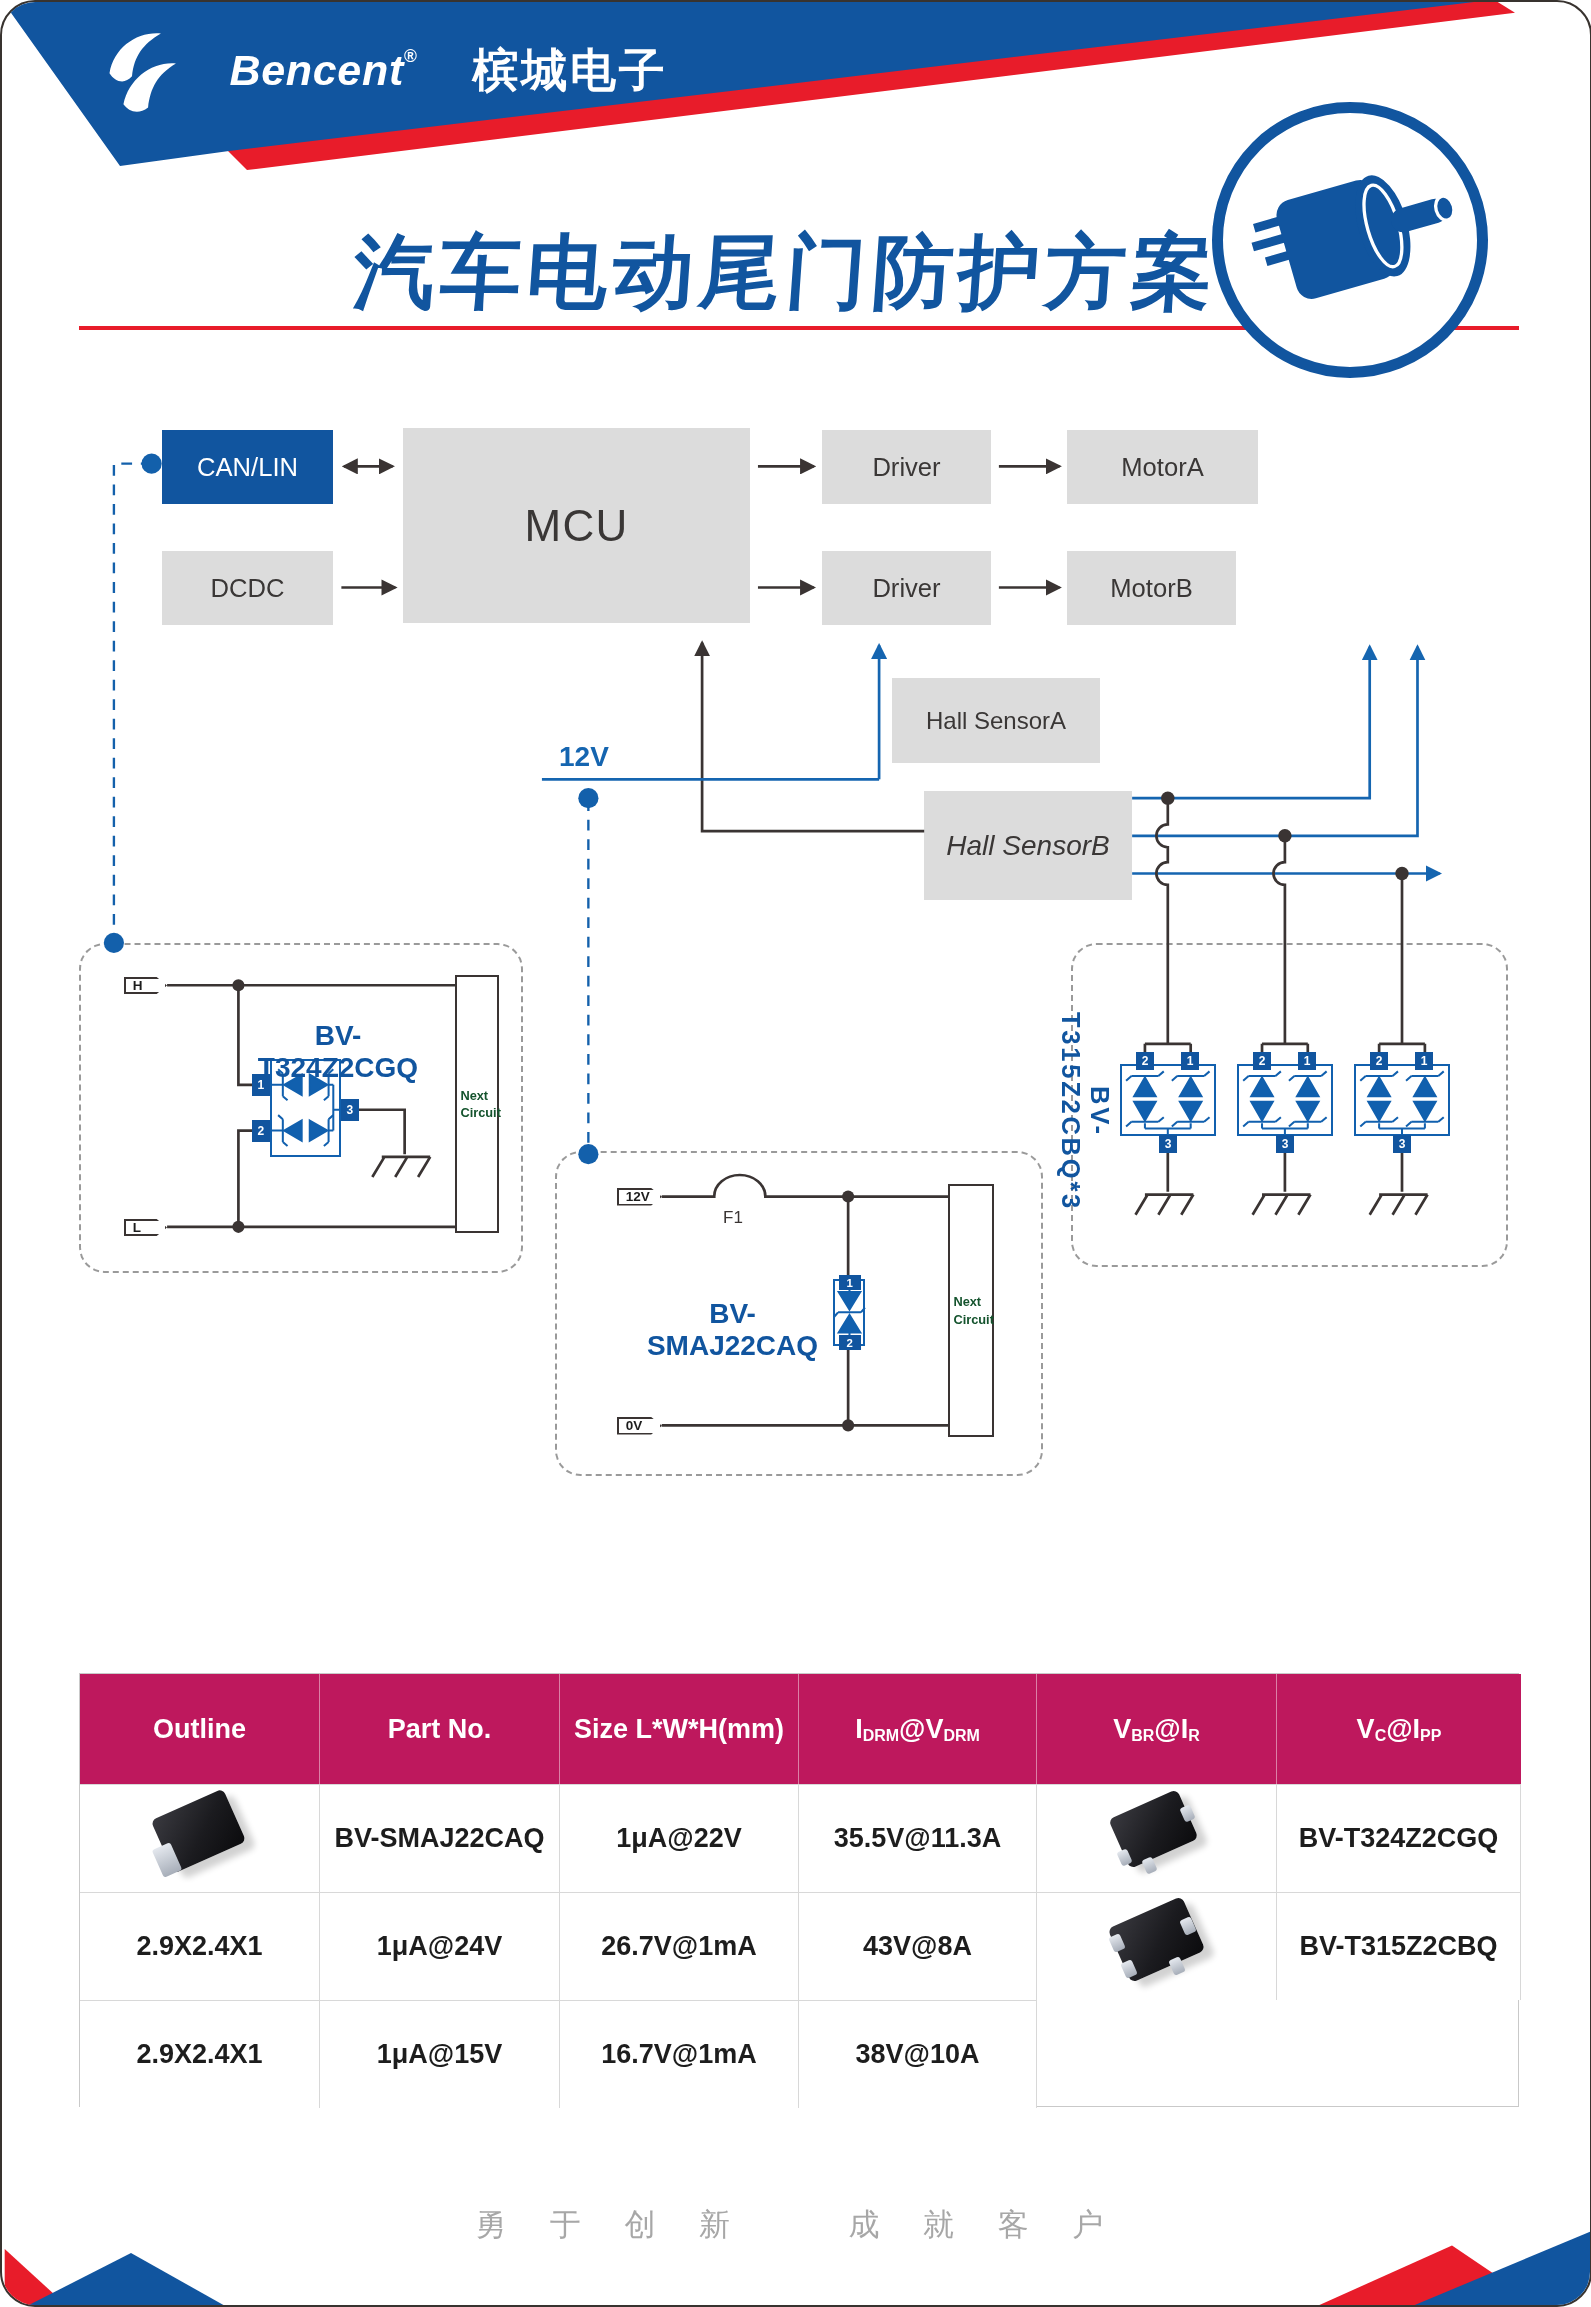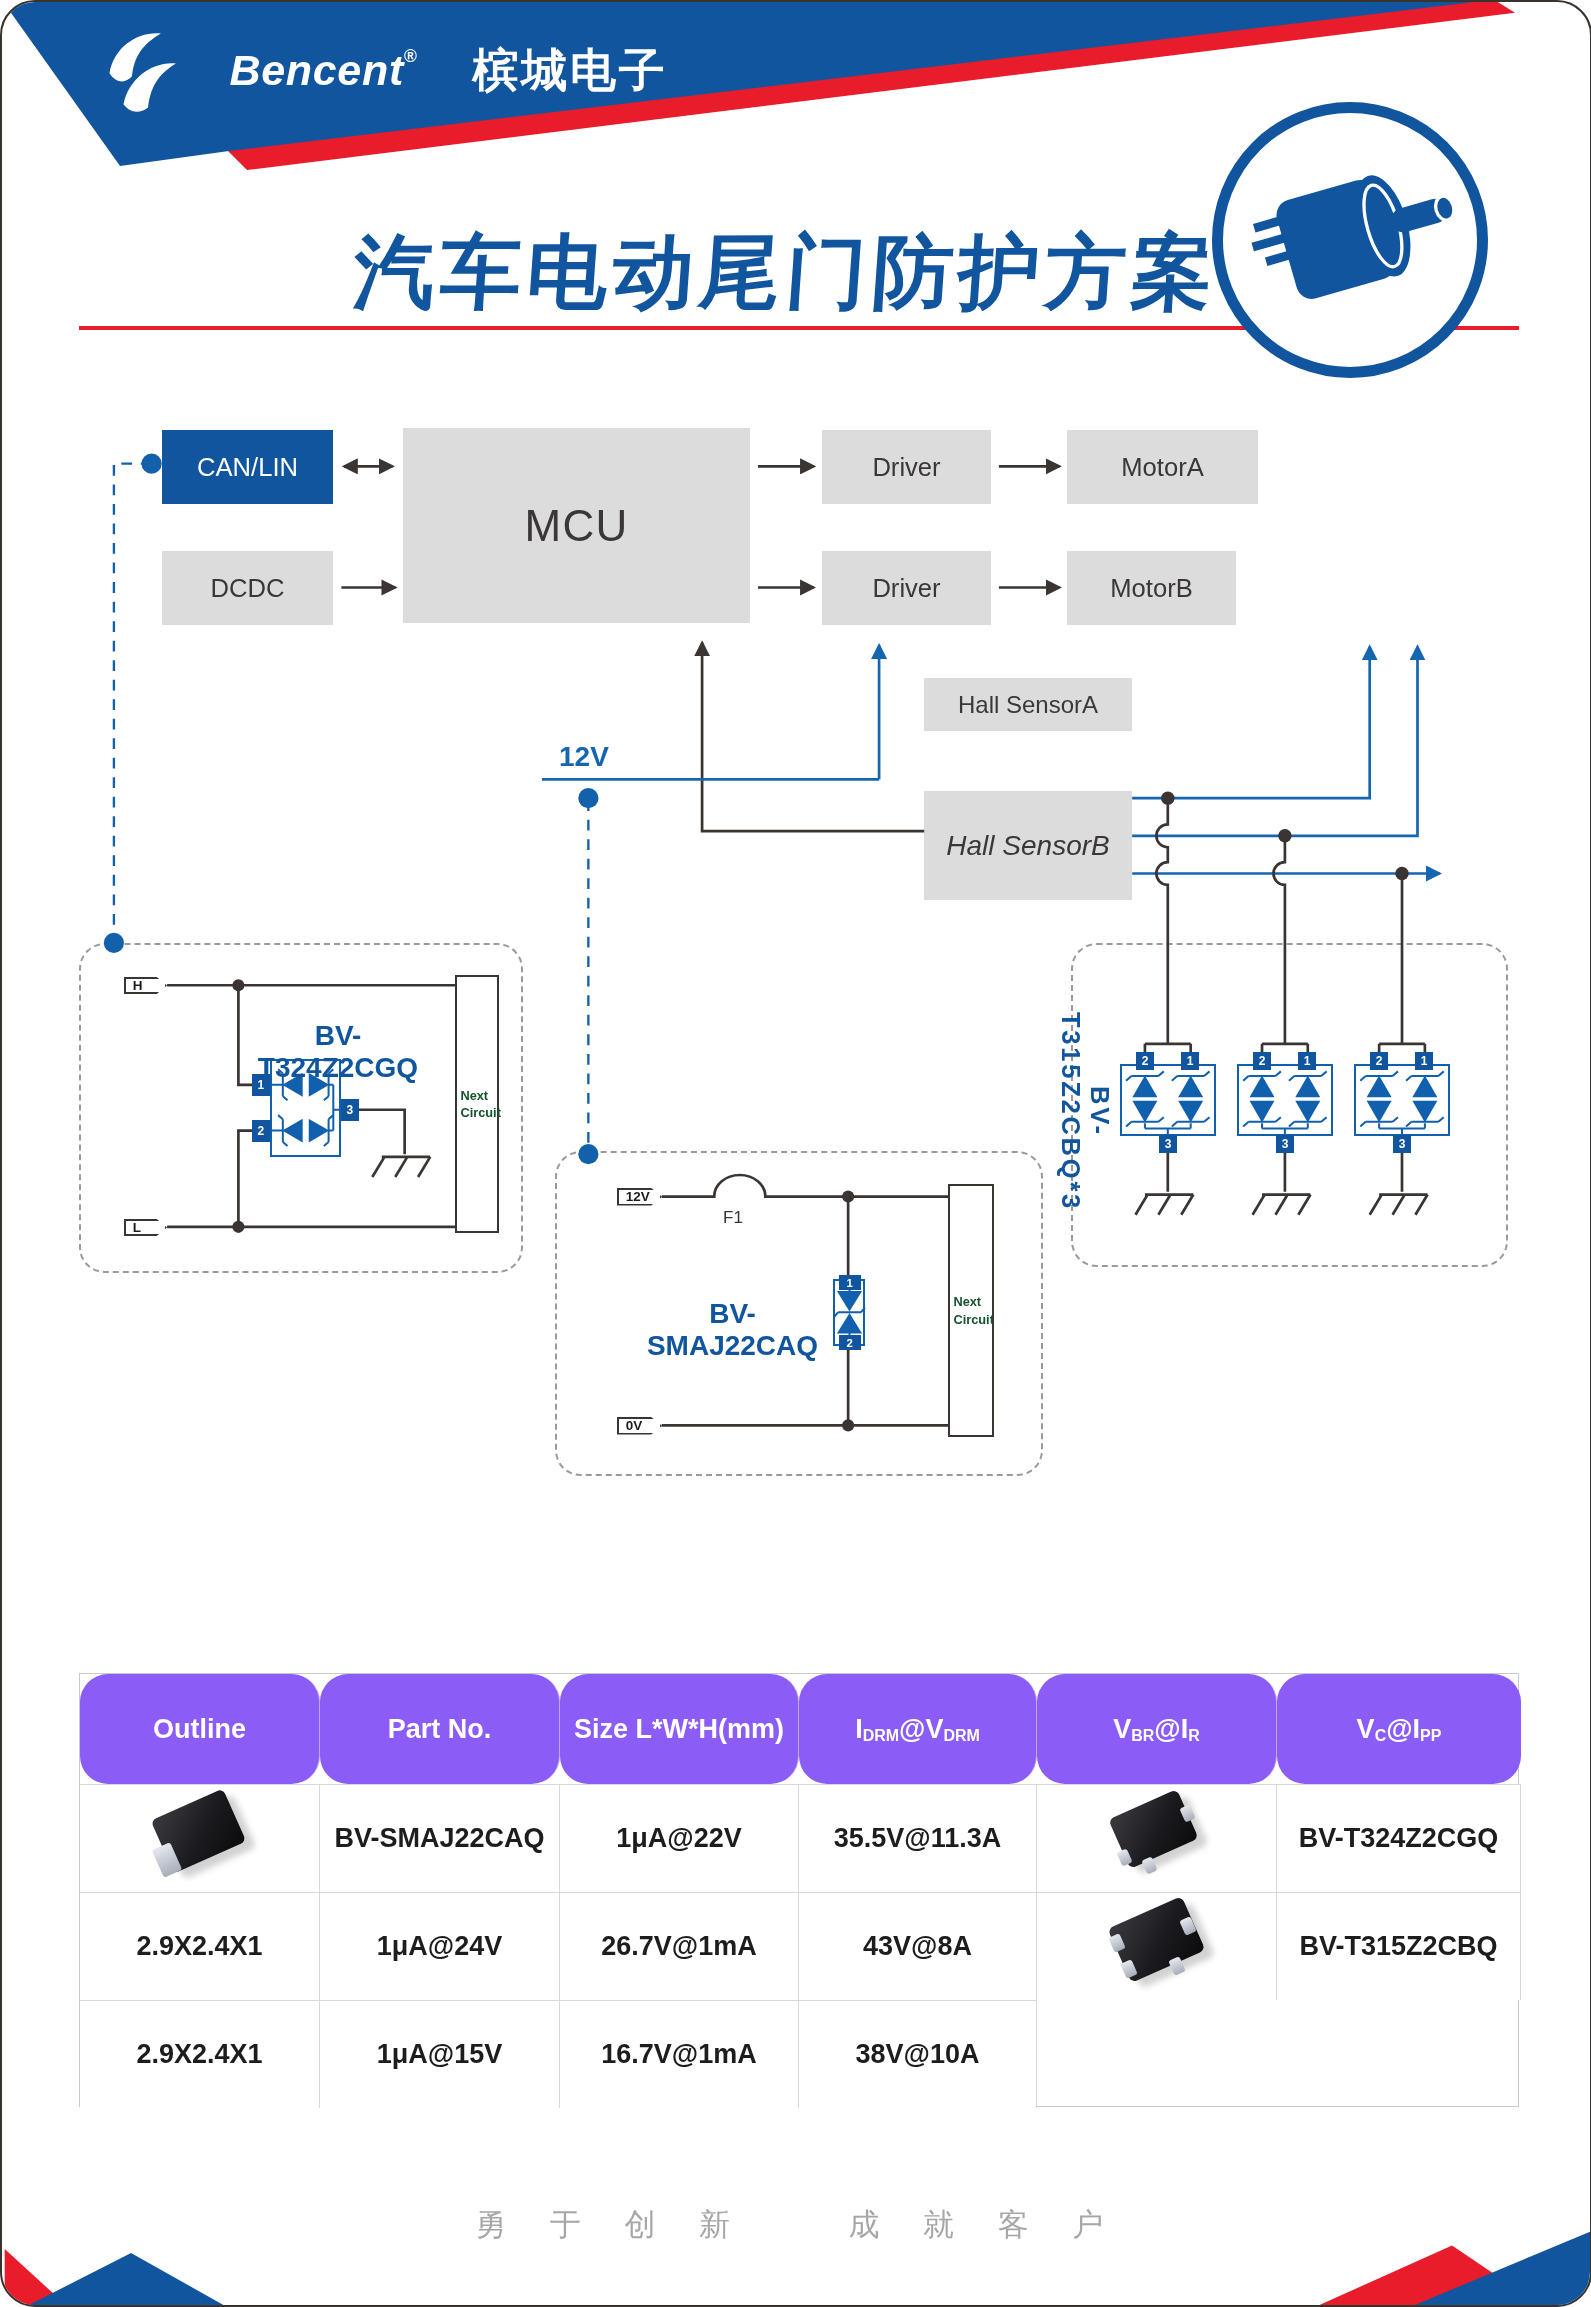--- a/index.html
+++ b/index.html
@@ -42,22 +42,22 @@
   .cbox{position:absolute;background:#fff;border:2.7px solid #1160ae;z-index:2;}
   .pin{position:absolute;background:#11559f;color:#fff;z-index:6;display:flex;align-items:center;
        justify-content:center;font-size:12px;font-weight:bold;}
   .vtext{writing-mode:vertical-rl;letter-spacing:2.7px;}
   .f1{position:absolute;left:721px;top:1206px;width:47px;height:20px;z-index:3;color:#3a3433;font-size:17px;}
   .overlay{position:absolute;left:0;top:0;z-index:5;pointer-events:none;}
   
   .spec{position:absolute;left:77px;top:1671px;width:1440px;height:434px;z-index:2;
         display:grid;grid-template-columns:240px 240px 239px 238px 240px 244px;
         grid-template-rows:110px 108px 108px 108px;border:1.3px solid #c9c9c9;}
-  .th{background:#8b5cf6;color:#fff;font-size:27px;font-weight:bold;display:flex;
-      align-items:center;justify-content:center;border-right:1.3px solid rgba(255,255,255,.45);border-radius:28px;}
+  .th{background:#be185d;color:#fff;font-size:27px;font-weight:bold;display:flex;
+      align-items:center;justify-content:center;border-right:1.3px solid rgba(255,255,255,.45);}
   .th:nth-child(6){border-right:none;}
   .th sub{font-size:16px;transform:translateY(6.7px);}
   .td{background:#fff;color:#1d1d1d;font-size:27px;font-weight:bold;display:flex;align-items:center;
       justify-content:center;border-right:1.3px solid #d8d8d8;border-top:1.3px solid #d8d8d8;}
   
   .pkgwrap{position:relative;width:121px;height:101px;}
   .pkgbody{position:absolute;left:20px;top:13.5px;width:79px;height:58px;border-radius:6px;
       background:linear-gradient(140deg,#3a3a40 0%,#1b1b1f 55%,#0b0b0d 100%);transform:rotate(-24deg);
       box-shadow:6.7px 9.4px 6.7px rgba(0,0,0,.18);}
   .pkglead{position:absolute;background:linear-gradient(#e4e8ee,#a7aeb9);border-radius:2.7px;}
@@ -98,21 +98,21 @@
   </div>
   <div class="title">汽车电动尾门防护方案</div>
 
   <div class="gbox bluebox" style="left:160px;top:428px;width:171px;height:74px;">CAN/LIN</div>
   <div class="gbox" style="left:160px;top:549px;width:171px;height:74px;">DCDC</div>
   <div class="gbox mcu" style="left:401px;top:426px;width:347px;height:195px;">MCU</div>
   <div class="gbox" style="left:820px;top:428px;width:169px;height:74px;">Driver</div>
   <div class="gbox" style="left:820px;top:549px;width:169px;height:74px;">Driver</div>
   <div class="gbox" style="left:1065px;top:428px;width:191px;height:74px;">MotorA</div>
   <div class="gbox" style="left:1065px;top:549px;width:169px;height:74px;">MotorB</div>
-  <div class="gbox" style="left:922px;top:676px;width:208px;height:53px;font-size:24px;">Hall SensorA</div>
+  <div class="gbox" style="left:890px;top:676px;width:208px;height:85px;font-size:24px;">Hall SensorA</div>
   <div class="gbox" style="left:922px;top:789px;width:208px;height:109px;font-size:28px;font-style:italic;">Hall SensorB</div>
   <div class="rail-label">12V</div>
 
   <div class="dashbox" style="left:77px;top:941px;width:444px;height:330px;"></div>
   <div class="dashbox" style="left:553px;top:1149px;width:488px;height:325px;"></div>
   <div class="dashbox" style="left:1069px;top:941px;width:437px;height:324px;"></div>
 
   <div class="tag" style="left:122px;top:975px;width:43px;height:17px;">H</div>
   <div class="tag" style="left:122px;top:1217px;width:43px;height:17px;">L</div>
   <div class="ncbox" style="left:453px;top:973px;width:44px;height:258px;">

